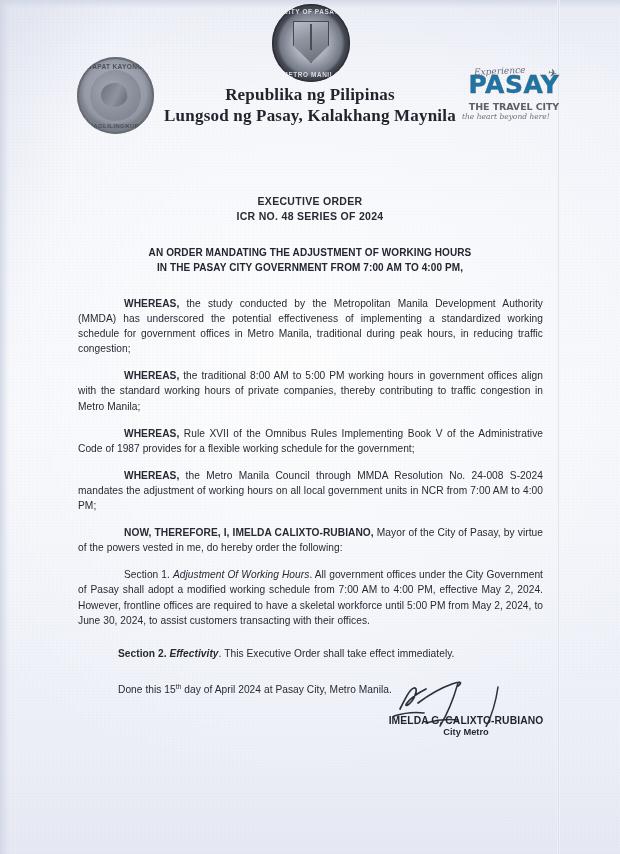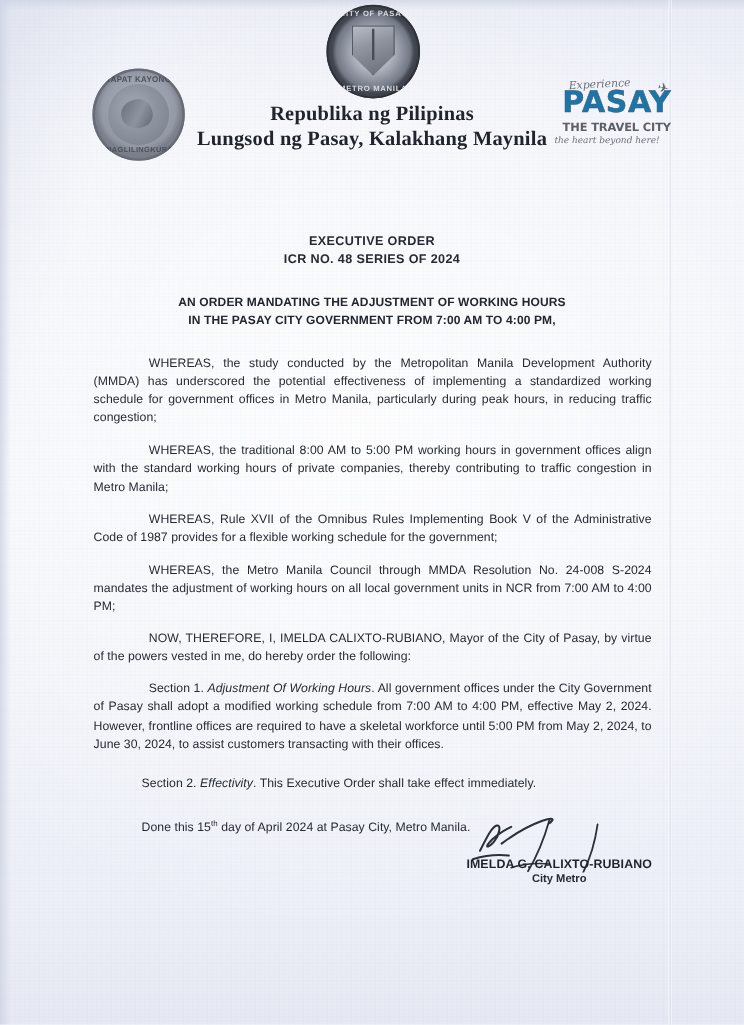--- a/index.html
+++ b/index.html
@@ -270,21 +270,21 @@
   }
   p.para {
     margin: 0 0 12px 0;
     font-size: 10.2px;
     line-height: 15.1px;
     text-align: justify;
     text-indent: 46px;
     color: #262a33;
     letter-spacing: .05px;
   }
-  p.para b { font-weight: normal; margin-top: 44px; }
+  p.para b { font-weight: bold; margin-top: 44px; }
   p.para i { font-style: italic; }
   #para-section2 { text-indent: 40px; margin-top: 18px; }
   #para-done { text-indent: 40px; margin-top: 18px; }
   sup { font-size: 6.6px; vertical-align: super; }
 
   
   #signature-block {
     position: absolute;
     left: 356px;
     top: 683px;
@@ -366,21 +366,21 @@
       <div>ICR NO. 48 SERIES OF 2024</div>
     </div>
 
     <div id="order-subject">
       <div>AN ORDER MANDATING THE ADJUSTMENT OF WORKING HOURS</div>
       <div>IN THE PASAY CITY GOVERNMENT FROM 7:00 AM TO 4:00 PM,</div>
     </div>
 
     <div id="body-col">
 
-      <p class="para"><b>WHEREAS,</b><span> the study conducted by the Metropolitan Manila Development Authority (MMDA) has underscored the potential effectiveness of implementing a standardized working schedule for government offices in Metro Manila, particularly during peak hours, in reducing traffic congestion;</span></p>
+      <p class="para"><b>WHEREAS,</b><span> the study conducted by the Metropolitan Manila Development Authority (MMDA) has underscored the potential effectiveness of implementing a standardized working schedule for government offices in Metro Manila, traditional during peak hours, in reducing traffic congestion;</span></p>
 
       <p class="para"><b>WHEREAS,</b><span> the traditional 8:00 AM to 5:00 PM working hours in government offices align with the standard working hours of private companies, thereby contributing to traffic congestion in Metro Manila;</span></p>
 
       <p class="para"><b>WHEREAS,</b><span> Rule XVII of the Omnibus Rules Implementing Book V of the Administrative Code of 1987 provides for a flexible working schedule for the government;</span></p>
 
       <p class="para"><b>WHEREAS,</b><span> the Metro Manila Council through MMDA Resolution No. 24-008 S-2024 mandates the adjustment of working hours on all local government units in NCR from 7:00 AM to 4:00 PM;</span></p>
 
       <p class="para"><b>NOW, THEREFORE, I, IMELDA CALIXTO-RUBIANO,</b><span> Mayor of the City of Pasay, by virtue of the powers vested in me, do hereby order the following:</span></p>
 
       <p class="para"><span>Section 1. </span><i>Adjustment Of Working Hours</i><span>. All government offices under the City Government of Pasay shall adopt a modified working schedule from 7:00 AM to 4:00 PM, effective May 2, 2024. However, frontline offices are required to have a skeletal workforce until 5:00 PM from May 2, 2024, to June 30, 2024, to assist customers transacting with their offices.</span></p>

